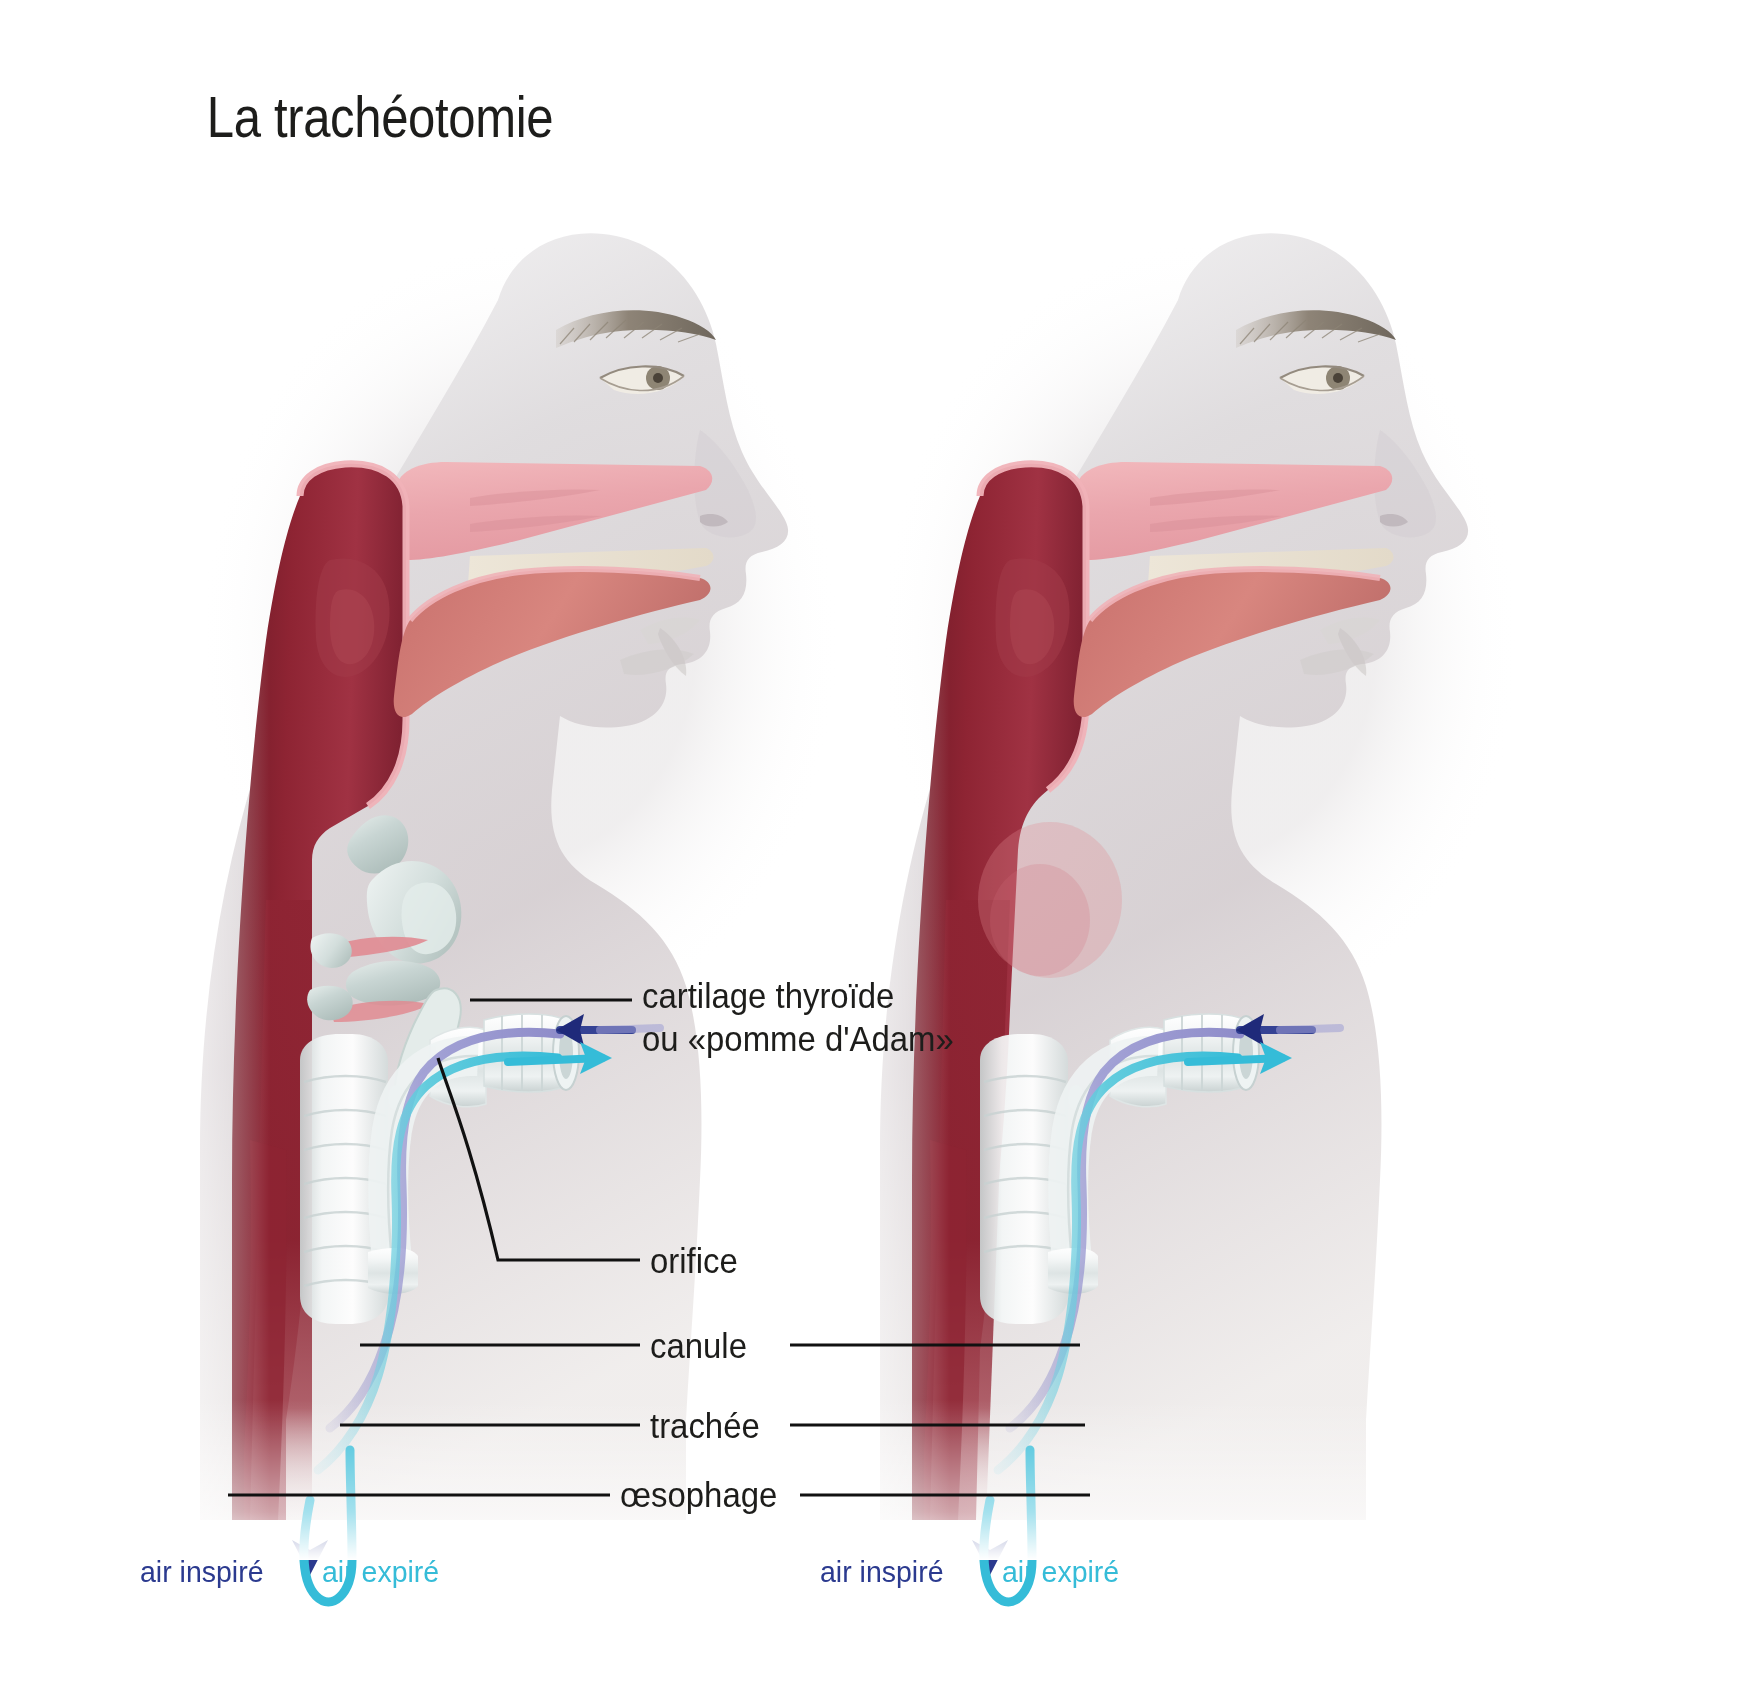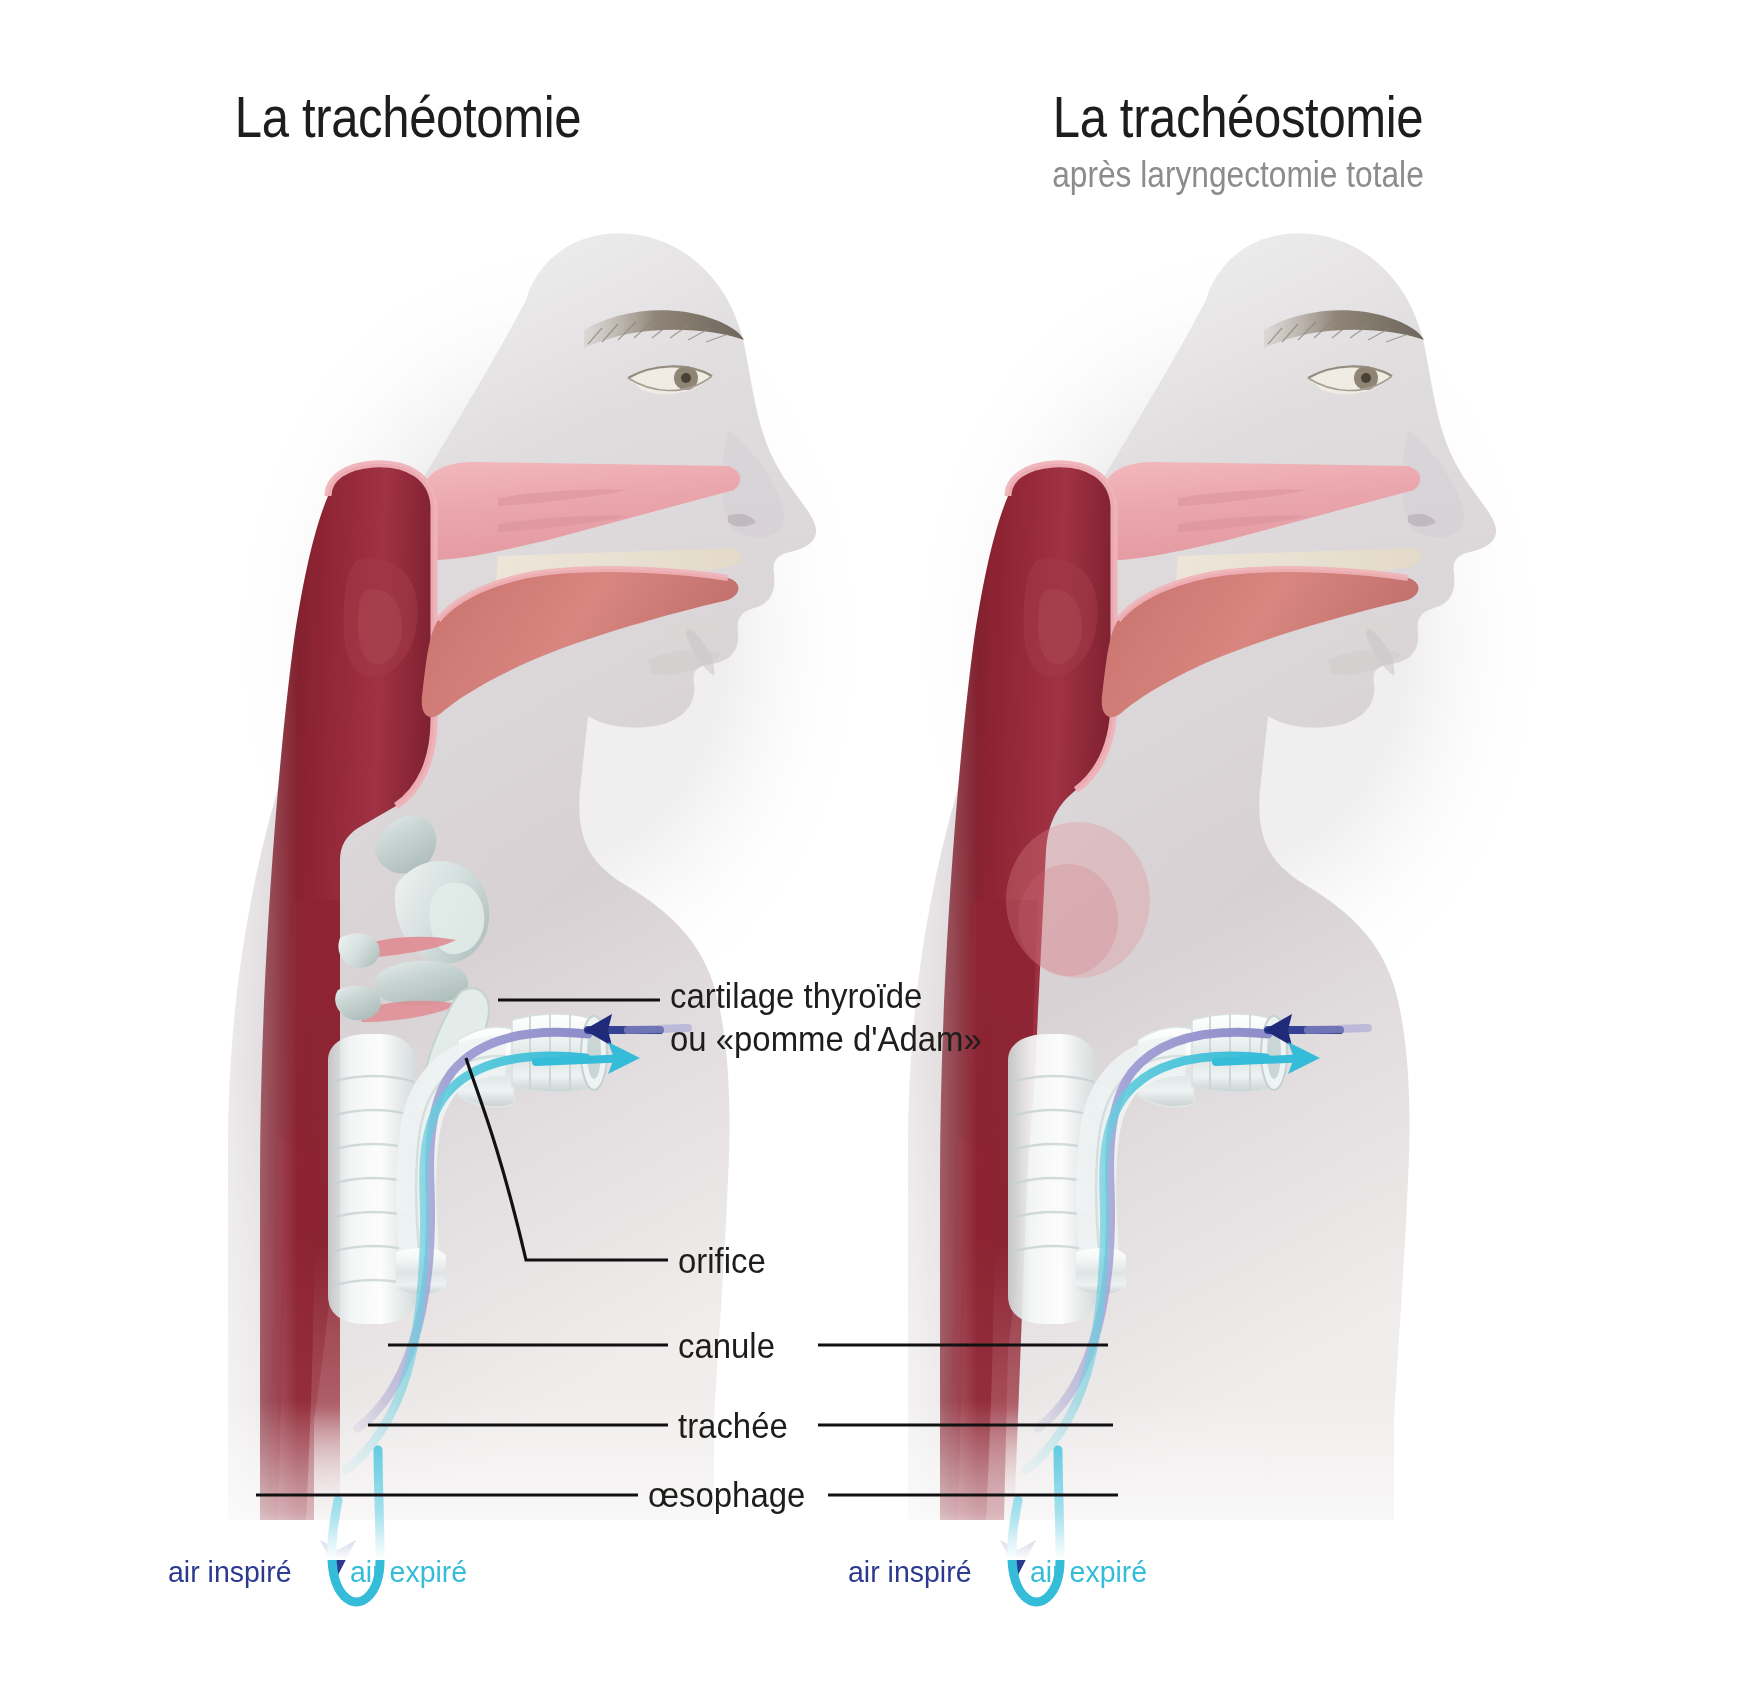--- a/index.html
+++ b/index.html
@@ -11,21 +11,20 @@
     width: 1754px;
     height: 1701px;
     position: relative;
     font-family: "Liberation Sans", sans-serif;
     overflow: hidden;
   }
   .stage {
     position: absolute;
     inset: 0;
     background: #ffffff;
-    margin-left: 28px;
   }
 
   
   .title-block { position: absolute; }
   .title-left  { left: 0;   top: 88px;  width: 760px; text-align: center; }
   .title-right { left: 760px; top: 88px; width: 900px; text-align: center; }
 
   .main-title {
     font-family: "Liberation Sans Narrow", "Liberation Sans", sans-serif;
     font-size: 57px;
@@ -626,24 +625,20 @@
 
       <path d="M228,1495 L610,1495"></path>
       <path d="M800,1495 L1090,1495"></path>
     </g>
   </svg>
 
   <div class="title-block title-left">
     <div class="main-title">La trachéotomie</div>
   </div>
 
-  <div class="title-block title-right">
-    <div class="main-title">La trachéostomie</div>
-    <div class="sub-title">après laryngectomie totale</div>
-  </div>
 
   <div class="callout" style="left:642px; top:975px;">
     <div>cartilage thyroïde</div>
     <div>ou «pomme d'Adam»</div>
   </div>
 
   <div class="callout" style="left:650px; top:1240px;">orifice</div>
 
   <div class="callout" style="left:650px; top:1325px;">canule</div>
 

